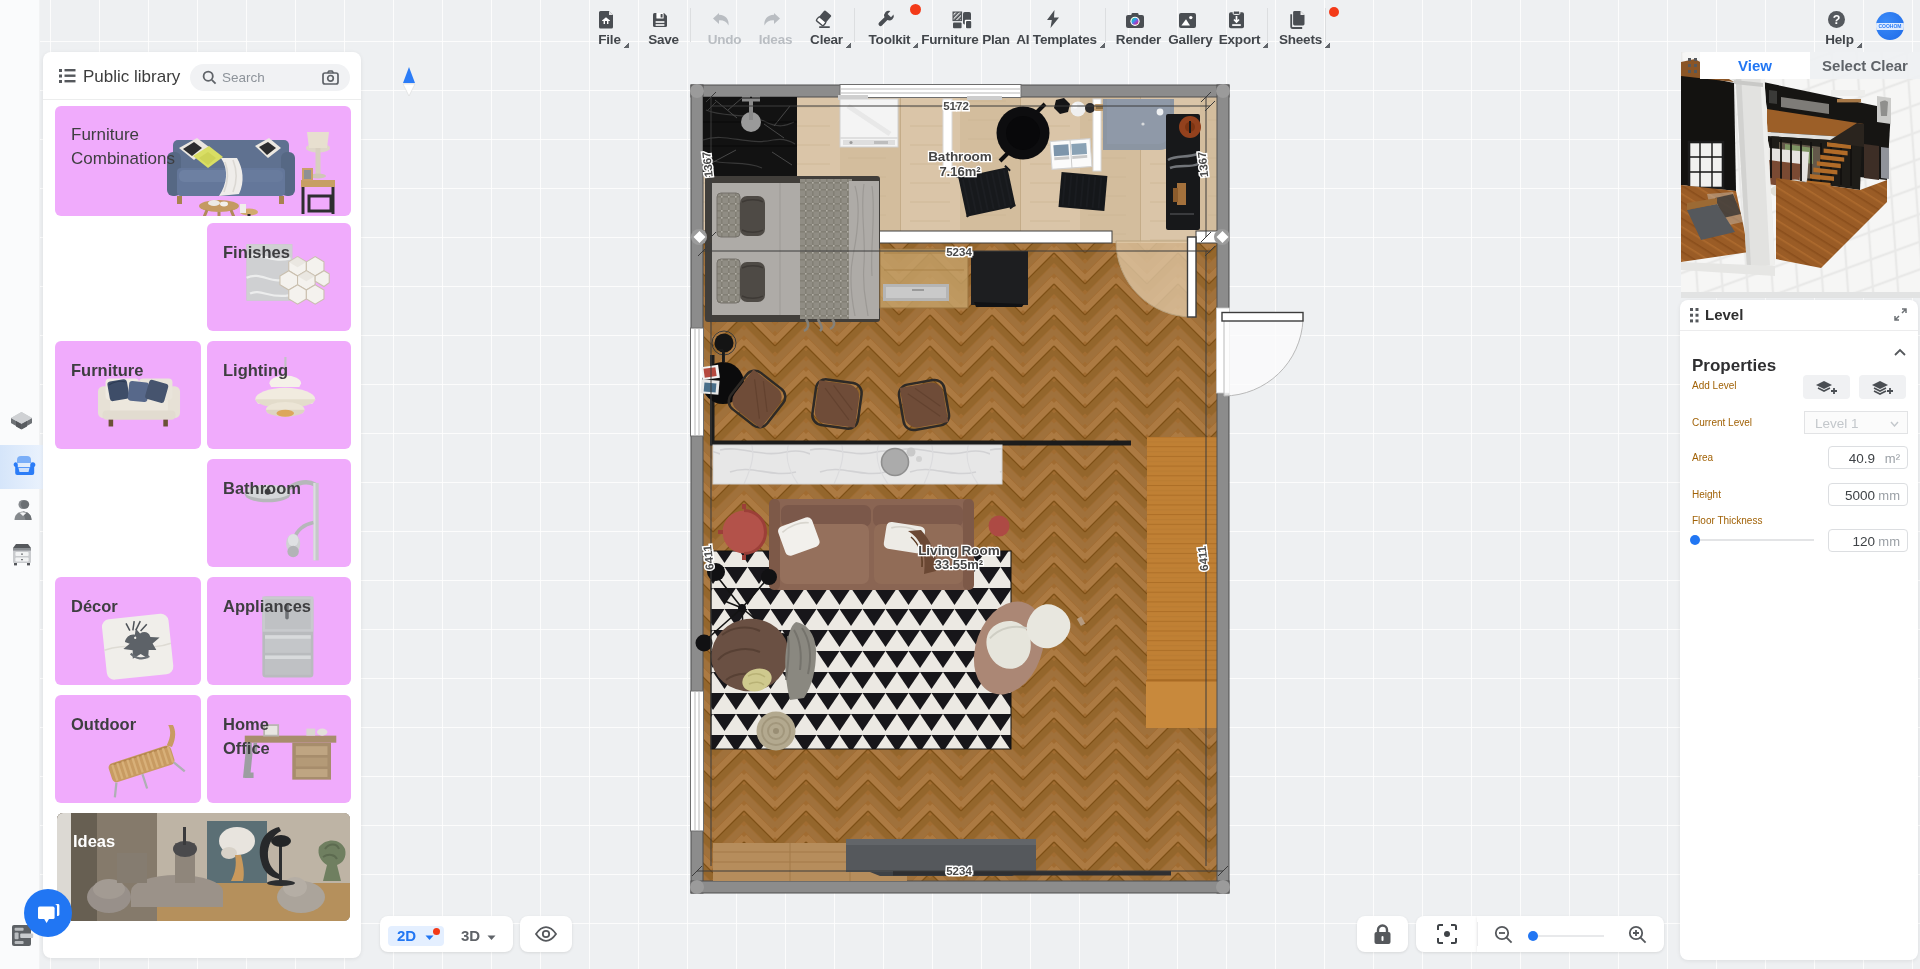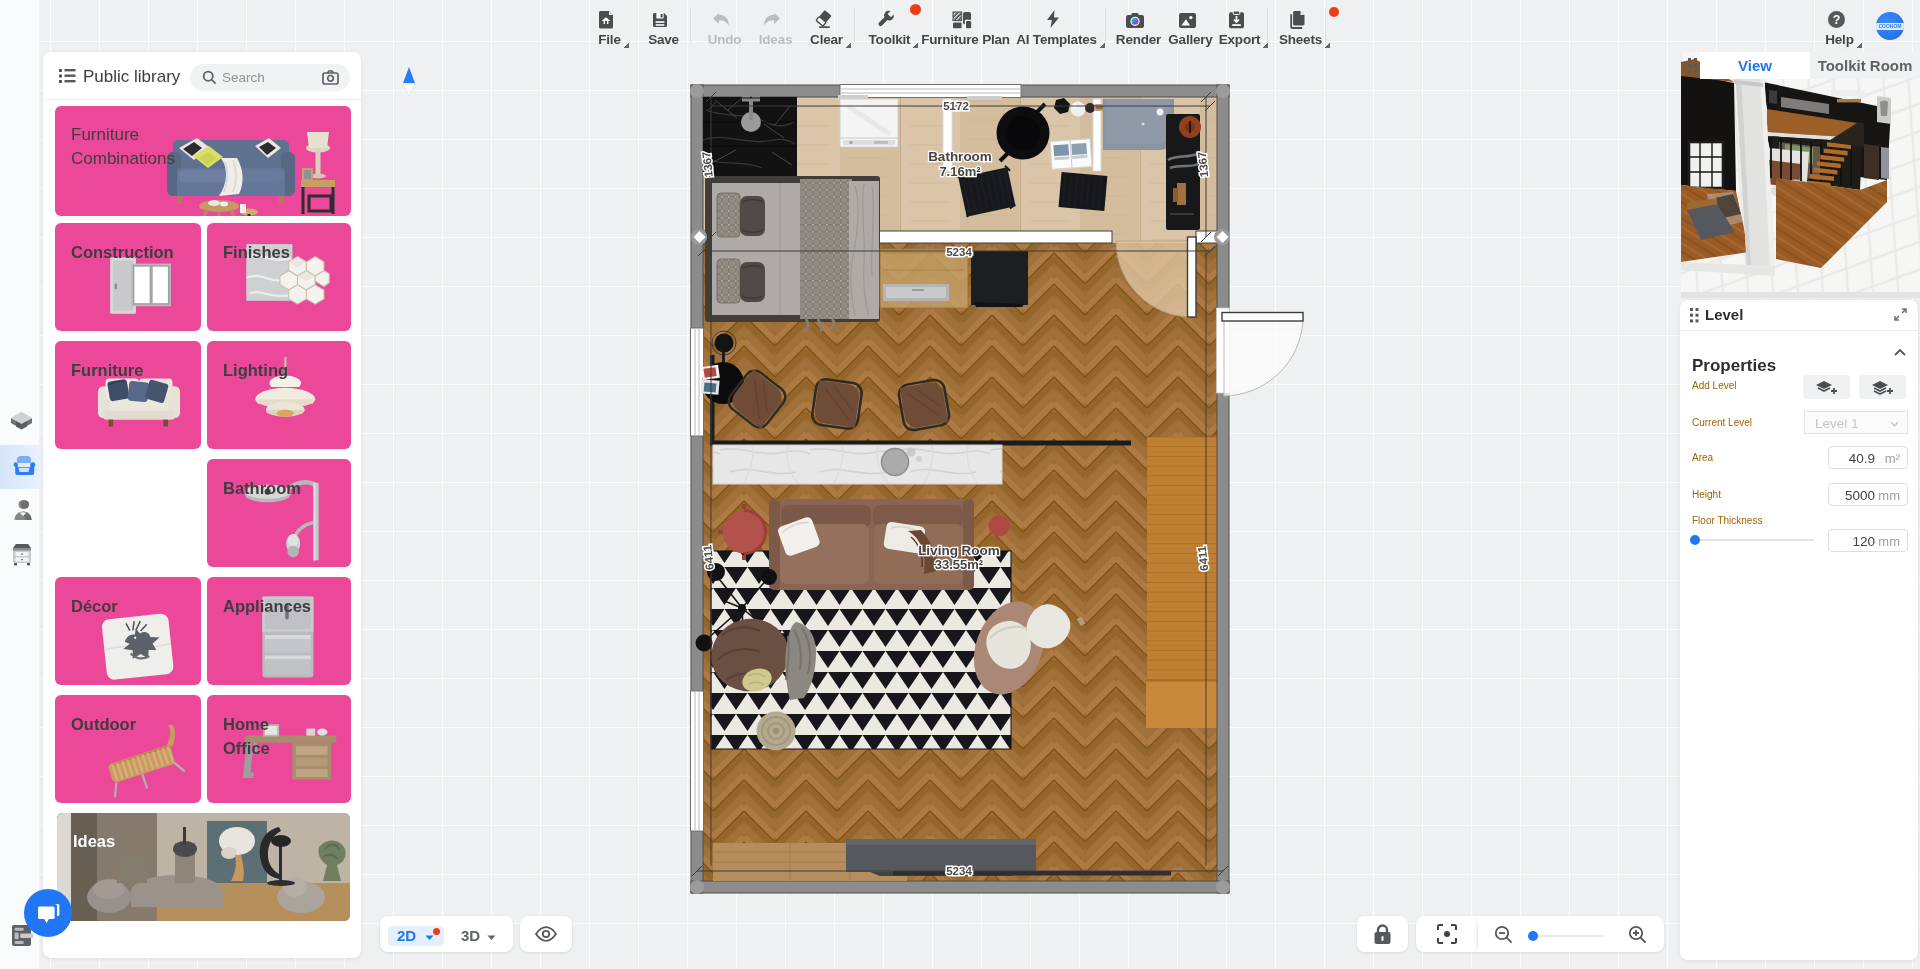--- a/index.html
+++ b/index.html
@@ -15,21 +15,21 @@
   }
   .abs { position:absolute; }
   .tbtn { position:absolute; top:6px; text-align:center; color:#42464b; transform:translateX(-50%); }
   .tbtn .ic { height:23px; display:flex; align-items:flex-end; justify-content:center; }
   .tbtn .lb { font-size:13.5px; font-weight:bold; margin-top:3px; white-space:nowrap; letter-spacing:-.2px;padding-left:7px; }
   .tbtn.dis { color:#b9bdc2; }
   .tsep { position:absolute; top:8px; width:1px; height:34px; background:#dcdee0; }
   .reddot { position:absolute; border-radius:50%; background:#f33a18; }
   #rail { left:0; top:0; width:40px; height:969px; background:#fafbfc; }
   #lib { left:43px; top:52px; width:318px; height:906px; background:#fff; border-radius:8px; box-shadow:0 1px 4px rgba(0,0,0,.08); }
-  .card { position:absolute; background:#ec4899; border-radius:6px; overflow:hidden; }
+  .card { position:absolute; background:#f0abfc; border-radius:6px; overflow:hidden; }
   .card .clb { position:absolute; left:16px; top:17px; font-size:16.5px; font-weight:bold; color:#3e3e40; line-height:24px; z-index:3; }
   .card svg { position:absolute; }
   #view3d { left:1681px; top:52px; width:239px; height:246px; background:#f4f5f5; overflow:hidden; }
   #level { left:1680px; top:300px; width:238px; height:660px; background:#fff; border-radius:8px; box-shadow:0 1px 4px rgba(0,0,0,.08); }
   .lab { position:absolute; font-size:10px; color:#a16207; }
   .inpbox { position:absolute; width:80px; height:23px; border:1px solid #dcdee1; border-radius:4px; background:#fff; }
   .inpbox .val { position:absolute; right:32px; top:4px; font-size:13.5px; color:#3f4347; }
   .inpbox .unit { position:absolute; right:7px; top:4px; font-size:13px; color:#9ba0a6; }
   .bcard { position:absolute; background:#fff; border-radius:8px; box-shadow:0 1px 3px rgba(0,0,0,.10); }
 </style>
@@ -609,31 +609,20 @@
           <rect x="138" y="62" width="34" height="7" fill="#c79f63"></rect>
           <rect x="146" y="78" width="22" height="15" fill="none" stroke="#2e2e30" stroke-width="3"></rect>
           <path d="M140 69v27M170 69v27" stroke="#2e2e30" stroke-width="3"></path>
           <ellipse cx="155" cy="30" rx="12" ry="4.6" fill="#ded6c8"></ellipse>
           <path d="M144 14h22l-2 16h-18Z" fill="#e7dfcf"></path>
           <rect x="152.5" y="30" width="5" height="26" fill="#d8cfc0"></rect>
           <ellipse cx="155" cy="58" rx="8" ry="2.6" fill="#cfc6b6"></ellipse>
           <rect x="139" y="50" width="11" height="13" fill="#c9a06a"></rect>
           <rect x="141" y="52" width="7" height="9" fill="#8d9096"></rect>
         </g>
-      </svg>
-    </div>
-    <div class="card" style="left:12px;top:171px;width:146px;height:108px;">
-      <div class="clb">Construction</div>
-      <svg style="left:28px;top:30px;" width="112" height="76" viewBox="0 0 112 100">
-        <rect x="18" y="6" width="34" height="74" rx="2" fill="#d6d7d9"></rect>
-        <rect x="22" y="10" width="26" height="66" fill="#c8c9cb"></rect>
-        <rect x="24" y="40" width="3" height="8" rx="1.5" fill="#8a8c90"></rect>
-        <rect x="46" y="14" width="52" height="56" fill="#b9babc"></rect>
-        <rect x="49" y="17" width="22" height="50" fill="#fff" stroke="#9fa1a4" stroke-width="2"></rect>
-        <rect x="73" y="17" width="22" height="50" fill="#fff" stroke="#9fa1a4" stroke-width="2"></rect>
       </svg>
     </div>
     <div class="card" style="left:164px;top:171px;width:144px;height:108px;">
       <div class="clb">Finishes</div>
       <svg style="left:24px;top:16px;" width="112" height="88" viewBox="0 0 112 100">
         <rect x="10" y="6" width="52" height="64" fill="#c3c4c6"></rect>
         <rect x="10" y="6" width="52" height="64" fill="#cfd0d2"></rect>
         <path d="M12 20c14-6 24 8 48 2M10 44c18-8 28 10 52 0M14 62c12-6 22 6 44 2" stroke="#eceded" stroke-width="2.5" fill="none"></path>
         <g stroke="#c9bfae" stroke-width="1.2" fill="#f4f2ee">
           <path d="M58 26l10-6 10 6v10l-10 6-10-6Z"></path>
@@ -875,21 +864,21 @@
       <polygon points="6,158 36,152 36,146 6,151" fill="#9c6a34"></polygon>
       <polygon points="53,0 82,0 94,213 66,216" fill="#e2e2e0"></polygon>
       <polygon points="53,0 59,0 70,215 66,216" fill="#d2d2d0"></polygon>
       <polygon points="78,0 82,0 94,213 89,214" fill="#efefed"></polygon>
       <polygon points="53,28 82,31 82,35 53,32" fill="#c9c9c7"></polygon>
       <polygon points="0,210 94,214 94,224 0,218" fill="#e6e6e4"></polygon>
       <rect x="0" y="240" width="239" height="6" fill="#e2e3e3"></rect>
     </svg></div>
 <div class="abs" style="left:1681px;top:52px;width:239px;height:27px;">
     <div style="position:absolute;left:19px;top:0;width:110px;height:27px;background:#fff;color:#2176f3;font-weight:bold;font-size:15px;text-align:center;line-height:27px;">View</div>
-    <div style="position:absolute;left:129px;top:0;width:110px;height:27px;background:rgba(238,240,242,.94);color:#5f6368;font-weight:bold;font-size:15px;text-align:center;line-height:27px;">Toolkit Room</div>
+    <div style="position:absolute;left:129px;top:0;width:110px;height:27px;background:rgba(238,240,242,.94);color:#5f6368;font-weight:bold;font-size:15px;text-align:center;line-height:27px;">Select Clear</div>
     <svg style="position:absolute;left:7px;top:6px;" width="9" height="16" viewBox="0 0 9 16">
       <g fill="#55585c">
         <rect x="0" y="0" width="3" height="3"></rect>
         <rect x="6" y="0" width="3" height="3"></rect>
         <rect x="0" y="6" width="3" height="3"></rect>
         <rect x="6" y="6" width="3" height="3"></rect>
         <rect x="0" y="12" width="3" height="3"></rect>
         <rect x="6" y="12" width="3" height="3"></rect>
       </g>
     </svg>

